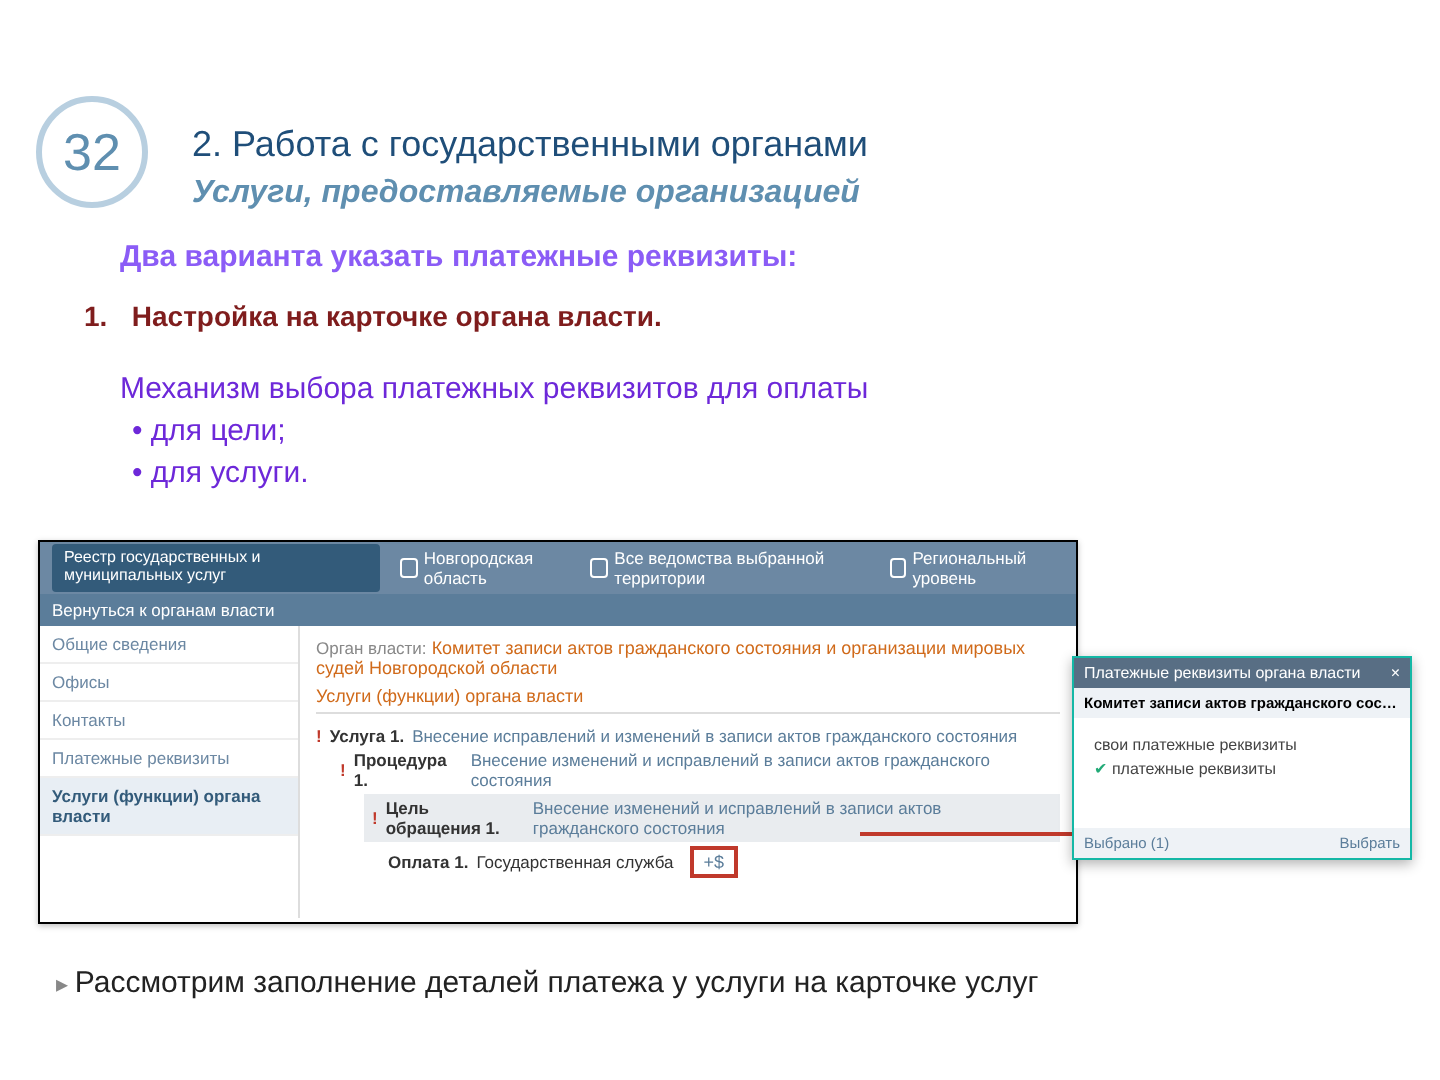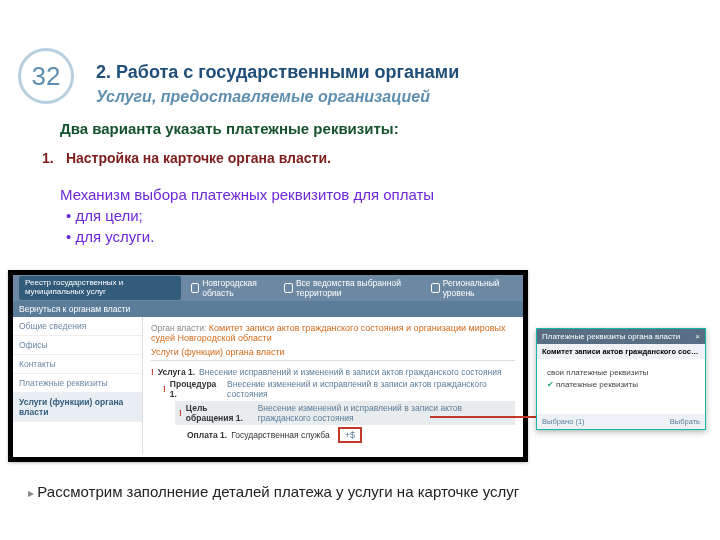--- a/index.html
+++ b/index.html
@@ -17,37 +17,37 @@
     border: 3px solid #b8cfe0;
     border-radius: 50%;
     display: flex; align-items: center; justify-content: center;
     color: #5f8fb0;
     font-size: 26px;
   }
   .section-title {
     position: absolute;
     left: 96px; top: 62px;
     color: #1f4e79;
-    font-weight: bold;
+    font-weight: normal;
     font-size: 18px;
   }
   .section-subtitle {
     position: absolute;
     left: 96px; top: 88px;
     color: #5f8fb0;
     font-style: italic;
     font-weight: bold;
     font-size: 16px;
   }
   .intro {
     position: absolute;
     left: 60px; top: 120px;
     font-weight: bold;
     font-size: 15px;
-    color: #14532d;
+    color: #8b5cf6;
   }
   .numbered {
     position: absolute;
     left: 42px; top: 150px;
     font-weight: bold;
     font-size: 14px;
     color: #7f1d1d;
   }
   .numbered .num { display: inline-block; width: 20px; }
   .mech {
@@ -56,23 +56,23 @@
     font-size: 15px;
     color: #6d28d9;
     line-height: 1.4;
   }
   .mech ul { list-style: none; margin-left: 6px; }
   .mech ul li::before { content: "•  "; }
 
   
   .shot {
     position: absolute;
-    left: 8px; top: 270px;
+    left: 19px; top: 270px;
     width: 520px; height: 192px;
-    border: 5px solid #000000;
+    border: 1px solid #000000;
     background: #fff;
     font-size: 9px;
     color: #333;
     box-shadow: 0 1px 3px rgba(0,0,0,0.25);
   }
   .shot .topbar {
     background: #6c88a3;
     height: 26px;
     display: flex; align-items: center;
     color: #fff;

